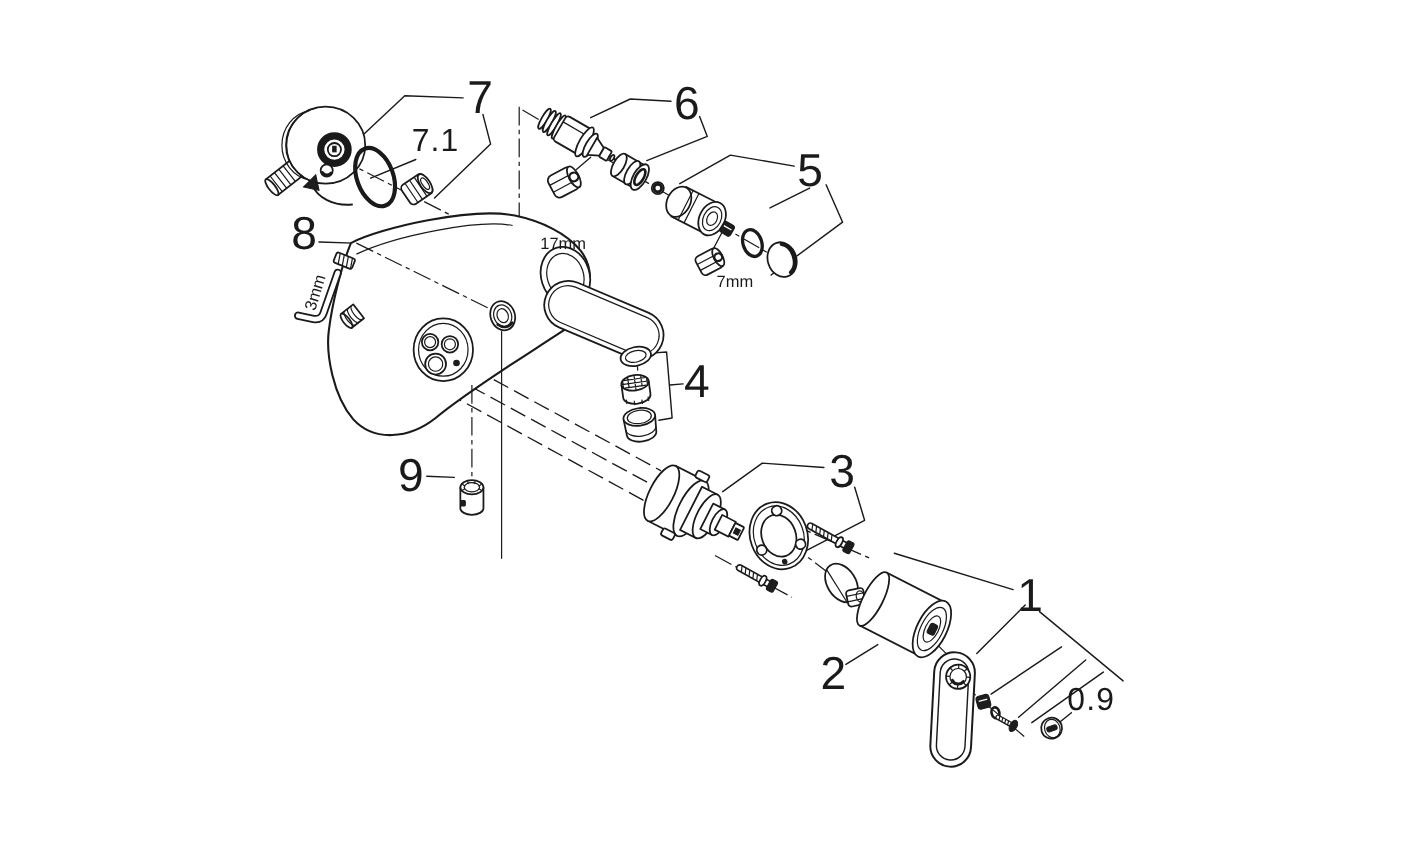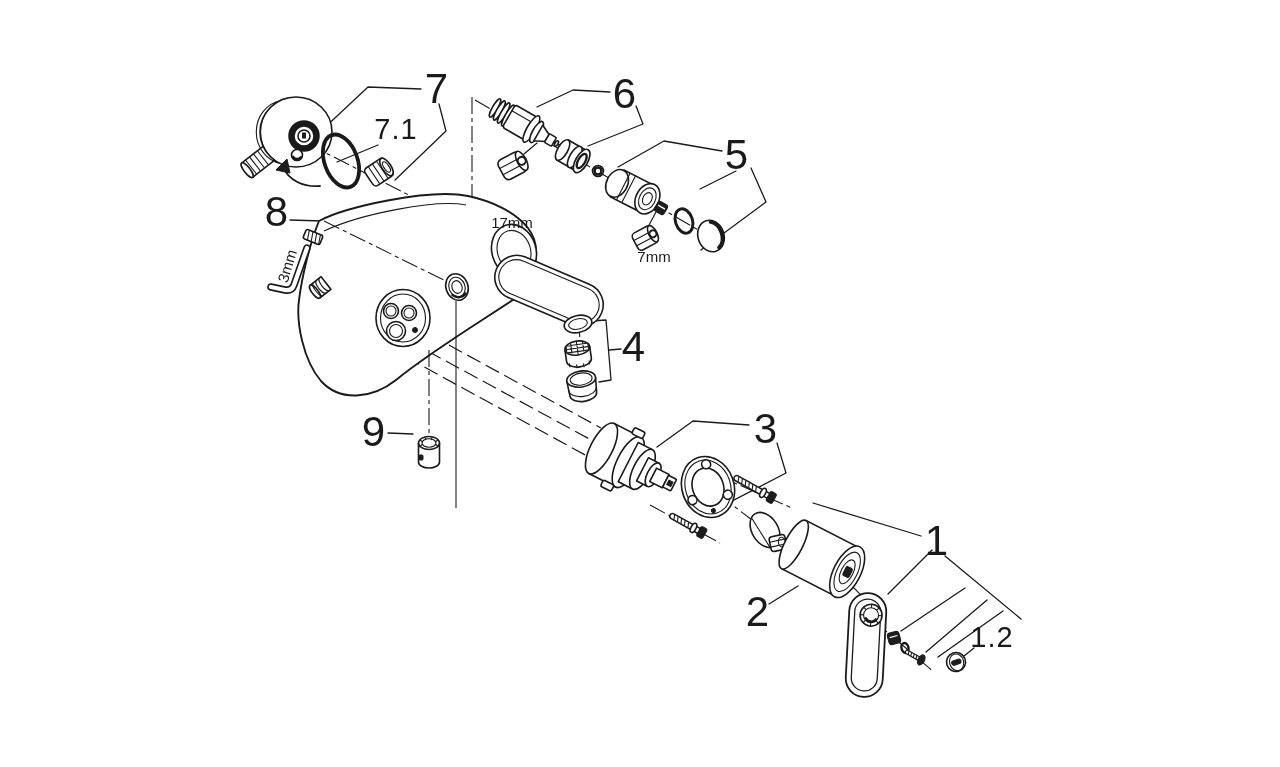--- a/index.html
+++ b/index.html
@@ -16,21 +16,21 @@
   #lbl-6   {left:625px;top:94px;}
   #lbl-5   {left:737px;top:155px;}
   #lbl-8   {left:277px;top:212px;}
   #lbl-9   {left:374px;top:432px;}
   #lbl-4   {left:634px;top:347px;}
   #lbl-3   {left:766px;top:429px;}
   #lbl-2   {left:758px;top:612px;}
   #lbl-1   {left:937px;top:541px;}
   #lbl-1_1 {left:992px;top:637px;}
   #lbl-17mm{left:512px;top:186px;margin-top:36px;}
-  #lbl-7mm {left:654px;top:256px;}
+  #lbl-7mm {left:668px;top:256px;}
   #lbl-3mm {left:287px;top:266px;transform:translate(-50%,-50%) rotate(-73deg);}
   svg .ln{fill:none;stroke:#1a1a1a;stroke-width:1.6;stroke-linecap:round;stroke-linejoin:round;}
   svg .fw{fill:#ffffff;stroke:#1a1a1a;stroke-width:1.6;stroke-linejoin:round;}
   svg .thin{fill:none;stroke:#1a1a1a;stroke-width:1.1;}
   svg .dd{fill:none;stroke:#1a1a1a;stroke-width:1.1;stroke-dasharray:17 4 4 4;}
   svg .ld{fill:none;stroke:#1a1a1a;stroke-width:1.2;stroke-dasharray:15 6;}
   svg .dk{fill:#1d1d1d;stroke:#1a1a1a;stroke-width:1;}
 </style>
 </head>
 <body>
@@ -357,17 +357,17 @@
   <div class="plabel" id="lbl-7">7</div>
   <div class="plabel sublabel" id="lbl-7_1">7.1</div>
   <div class="plabel" id="lbl-6">6</div>
   <div class="plabel" id="lbl-5">5</div>
   <div class="plabel" id="lbl-8">8</div>
   <div class="plabel" id="lbl-9">9</div>
   <div class="plabel" id="lbl-4">4</div>
   <div class="plabel" id="lbl-3">3</div>
   <div class="plabel" id="lbl-2">2</div>
   <div class="plabel" id="lbl-1">1</div>
-  <div class="plabel sublabel" id="lbl-1_1">1.2</div>
+  <div class="plabel sublabel" id="lbl-1_1">0.9</div>
   <div class="plabel mmlabel" id="lbl-17mm">17mm</div>
   <div class="plabel mmlabel" id="lbl-7mm">7mm</div>
   <div class="plabel mmlabel" id="lbl-3mm">3mm</div>
 </div>
 
 </body></html>

